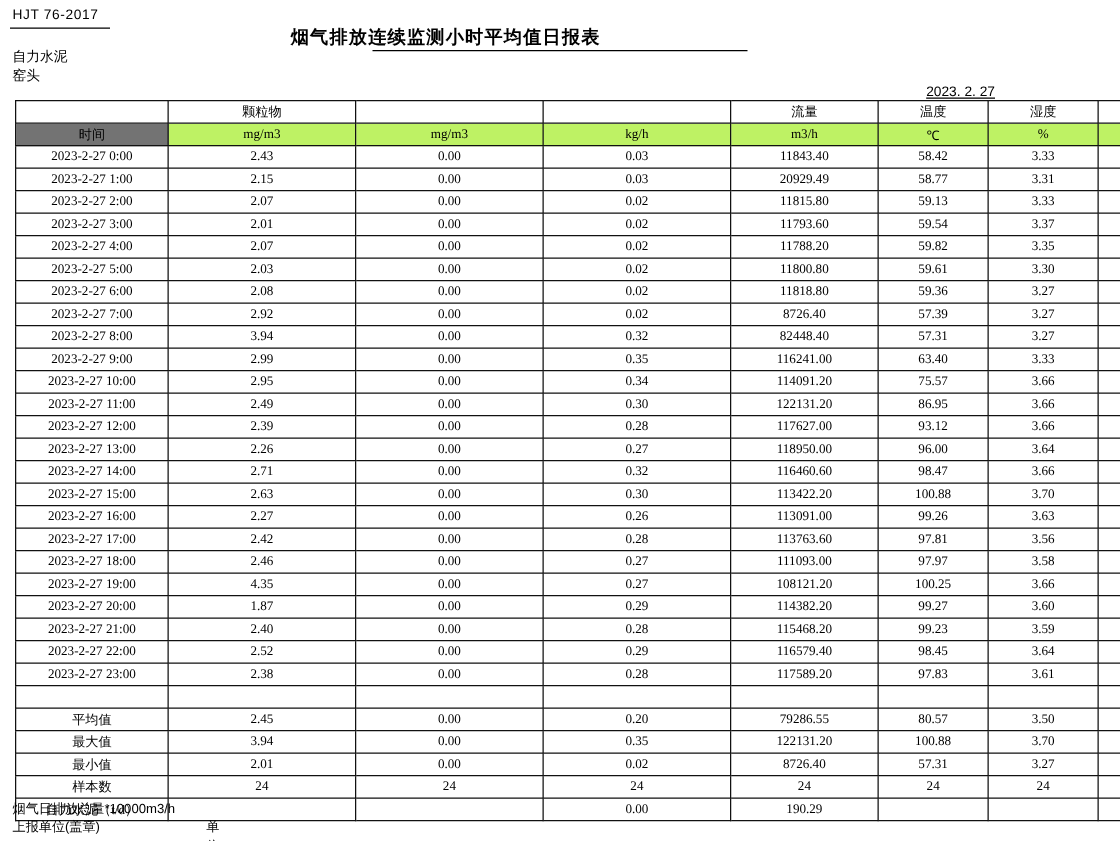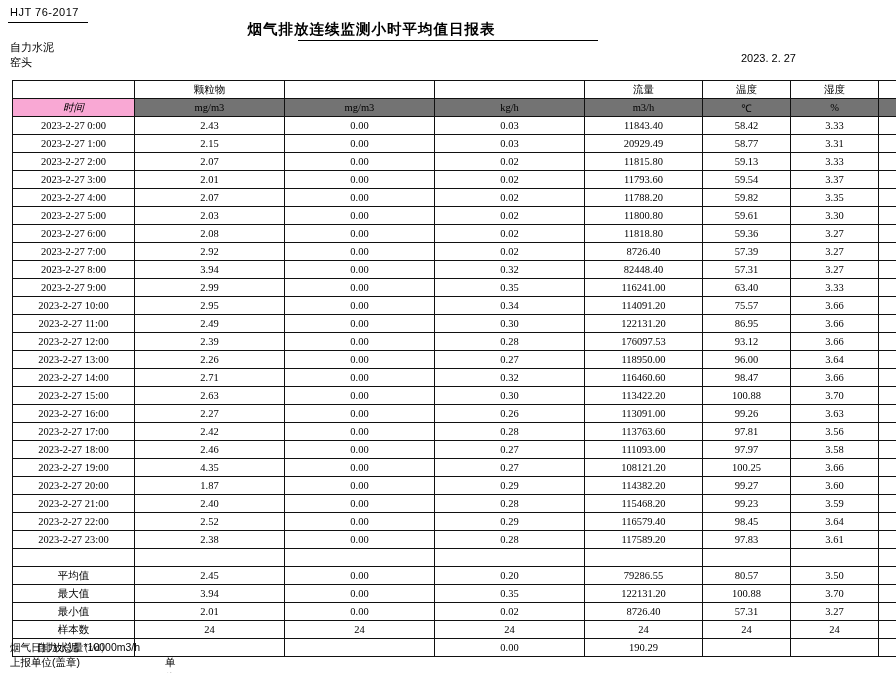--- a/index.html
+++ b/index.html
@@ -39,43 +39,44 @@
   }
   .doc-title {
     position: absolute;
     left: 0;
     top: 20px;
     width: 713px;
     text-align: center;
     font-size: 14.5px;
     font-weight: bold;
     letter-spacing: 1px;
-    margin-left: 15px;
   }
   .title-rule {
     position: absolute;
     left: 298px;
     top: 40px;
     width: 300px;
     height: 0;
     border-top: 1px solid #000;
   }
   .company {
     position: absolute;
     left: 10px;
     top: 40px;
     font-size: 11px;
     line-height: 15px;
+    font-family: Liberation Mono, monospace;
   }
   .company div { white-space: nowrap; }
   .report-date {
     position: absolute;
     right: 100px;
-    top: 52px;
+    top: 68px;
     font-size: 11px;
+    text-decoration: underline;
   }
 
   table.main {
     position: absolute;
     left: 12px;
     top: 80px;
     border-collapse: collapse;
     table-layout: fixed;
     width: 872px;
     font-size: 10.5px;
@@ -90,27 +91,26 @@
     font-size: 10.5px;
     white-space: nowrap;
   }
   .hdr-group td {
     height: 27px;
     font-family: "Liberation Sans", sans-serif;
     font-size: 11px;
     margin-left: 33px;
   }
   .hdr-units td {
-    background: #737373;
+    background: #bef264;
     height: 17px;
     font-size: 10px;
   }
   .hdr-units td.timecell {
-    background: #f9a8d4;
-    font-style: italic;
+    background: #737373;
   }
   .col-time   { width: 122px; }
   .col-num    { width: 150px; }
   .col-flow   { width: 118px; }
   .col-temp   { width: 88px; }
   .col-hum    { width: 88px; }
   .col-press  { width: 106px; }
 
   .neg { color: #d0202a; }
   .stat-label { }
@@ -298,21 +298,21 @@
         <td>122131.20</td>
         <td>86.95</td>
         <td>3.66</td>
         <td>165.41</td>
       </tr>
       <tr>
         <td>2023-2-27 12:00</td>
         <td>2.39</td>
         <td>0.00</td>
         <td>0.28</td>
-        <td>176097.53</td>
+        <td>117627.00</td>
         <td>93.12</td>
         <td>3.66</td>
         <td>179.33</td>
       </tr>
       <tr>
         <td>2023-2-27 13:00</td>
         <td>2.26</td>
         <td>0.00</td>
         <td>0.27</td>
         <td>118950.00</td>

